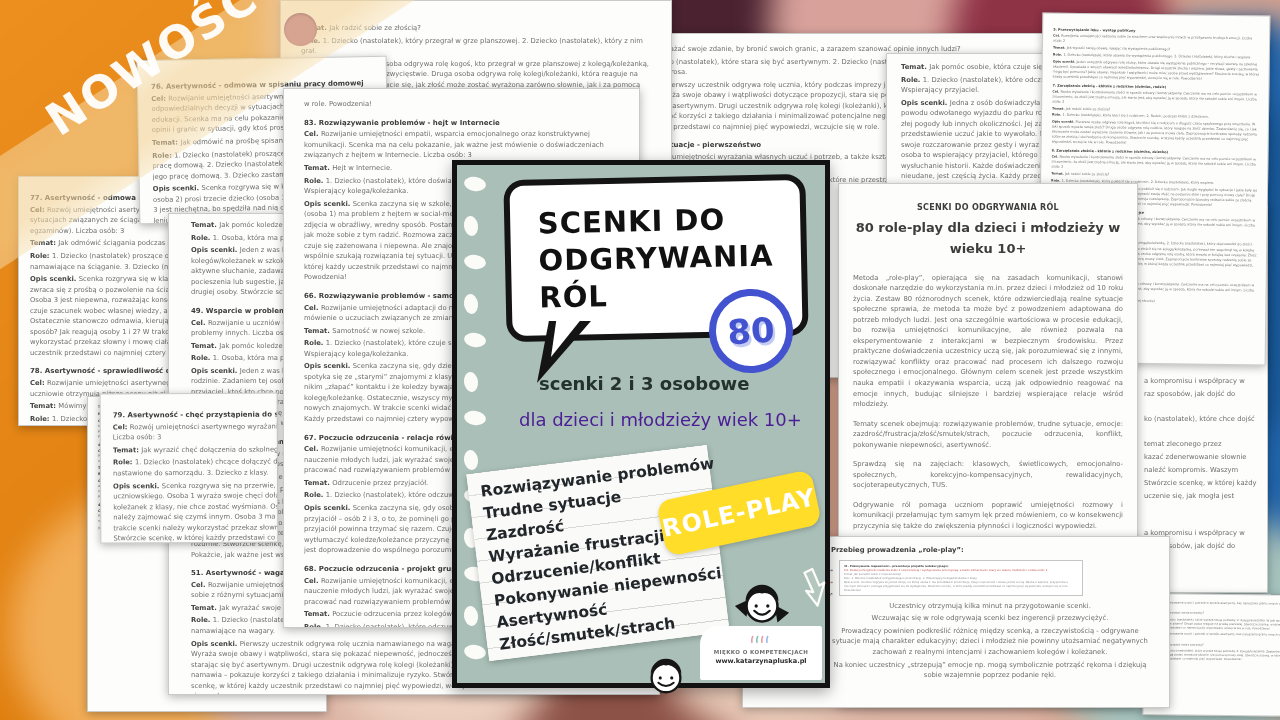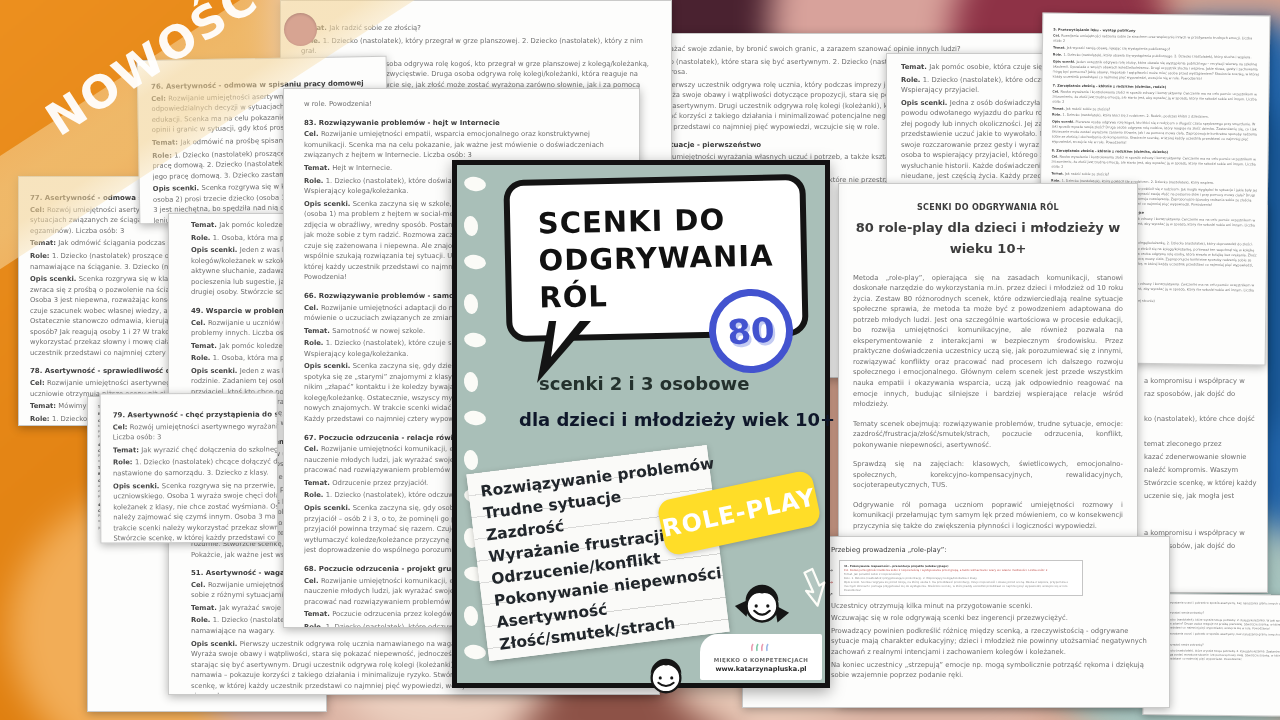--- a/index.html
+++ b/index.html
@@ -56,33 +56,33 @@
   .title-line{font-size:29px;line-height:37px;font-weight:bold;color:#111;letter-spacing:1px;}
   #tail-b{position:absolute;left:80px;top:156px;width:54px;height:62px;background:#141414;
           clip-path:polygon(22% 0,100% 0,0 100%);}
   #tail-w{position:absolute;left:94px;top:152px;width:32px;height:40px;background:#fff;
           clip-path:polygon(18% 0,100% 0,0 100%);}
   #badge{position:absolute;left:252px;top:124px;width:70px;height:70px;border-radius:50%;
          background:#fff;border:7px solid var(--badge-blue,#4353cf);display:flex;align-items:center;
          justify-content:center;font-size:34px;font-weight:bold;color:var(--badge-blue,#4353cf);
          text-shadow:2px 3px 0 #c3cbf2;transform:rotate(-4deg);}
   #sub1{position:absolute;left:62px;top:208px;font-size:18px;font-weight:bold;color:#24312d;white-space:nowrap;margin-left:20px;}
-  #sub2{position:absolute;left:62px;top:244px;font-size:18px;font-weight:bold;color:#0f172a;white-space:nowrap;}
+  #sub2{position:absolute;left:62px;top:244px;font-size:18px;font-weight:normal;color:#4c1d95;white-space:nowrap;}
   #note{position:absolute;left:20px;top:294px;width:242px;height:188px;transform:rotate(-7deg);
         background:repeating-linear-gradient(to bottom,#fafaf8 0 21px,rgba(120,120,120,.22) 21px 22px),
                    linear-gradient(135deg,#fbfbfa,#ebebe8);
         box-shadow:0 2px 6px rgba(0,0,0,.25);padding:8px 0 0 12px;box-sizing:border-box;}
   .note-item{font-size:15.5px;font-weight:bold;color:#21262b;line-height:22px;white-space:nowrap;}
   #banner{position:absolute;left:203px;top:320px;width:158px;height:56px;background:var(--banner-yellow,#ffdd28);
           border-radius:14px;transform:rotate(-12deg);display:flex;align-items:center;justify-content:center;
           font-size:24px;font-weight:bold;color:#fff;letter-spacing:1px;box-shadow:0 2px 5px rgba(0,0,0,.2);}
   #girl{position:absolute;left:276px;top:412px;}
   #boy{position:absolute;left:186px;top:486px;}
   #chalk-arrow{position:absolute;left:336px;top:402px;transform:rotate(-14deg);}
-  #logo-box{position:absolute;right:3px;bottom:3px;width:122px;height:46px;background:#fff;
+  #logo-box{position:absolute;right:3px;bottom:3px;width:122px;height:54px;background:#fff;
             border-radius:18px 2px 2px 2px;text-align:center;padding-top:3px;box-sizing:border-box;}
   #logo-line1{font-size:5.5px;letter-spacing:.4px;color:#6f6f6f;font-weight:bold;margin-top:1px;}
   #logo-line2{font-size:6.6px;font-weight:bold;color:#2e2e2e;margin-top:2px;}
 </style>
 </head>
 <body>
 
 <div id="stage">
 
   <div id="bg">
@@ -296,36 +296,36 @@
         <div class="para">Tematy scenek obejmują: rozwiązywanie problemów, trudne sytuacje, emocje: zazdrość/frustracja/złość/smutek/strach, poczucie odrzucenia, konflikt, pokonywanie niepewności, asertywność.</div>
         <div class="para">Sprawdzą się na zajęciach: klasowych, świetlicowych, emocjonalno-społecznych, korekcyjno-kompensacyjnych, rewalidacyjnych, socjoterapeutycznych, TUS.</div>
         <div class="para">Odgrywanie ról pomaga uczniom poprawić umiejętności rozmowy i komunikacji przełamując tym samym lęk przed mówieniem, co w konsekwencji przyczynia się także do zwiększenia płynności i logiczności wypowiedzi.</div>
         <div class="para">Metoda jest szczególnie korzystna dla nieśmiałych i introwertycznych, pomagając im przezwyciężyć barierę nieśmiałości.</div>
         <div class="para">Odgrywanie ról to przygotowanie uczniów do realnych sytuacji komunikacyjnych, budując ich pewność siebie.</div>
         <div class="para">Scenki rozwijają kreatywność i rozwój umiejętności krytycznego myślenia, umożliwiając uczestnikom adaptację do sytuacji.</div>
       </div>
   </div>
 
   <div class="page" style="left:742px;top:536px;width:428px;height:172px;padding:8px 14px 0 88px;z-index:7;box-sizing:border-box;">
-    <div style="font-weight:normal;color:#3c3c3c;">Przebieg prowadzenia „role-play”:</div>
+    <div style="font-weight:bold;color:#3c3c3c;">Przebieg prowadzenia „role-play”:</div>
     <div class="inset-wrap">
       <div class="arrow-labels">
           <div class="">dla prowadzącego →</div>
           <div class="">do rozpoczęcia →</div>
           <div class="">dla pozostałych ↗</div>
         </div>
       <div class="inset">
           <div class="sl b">31. Pokonywanie niepewności - prezentacja projektu (edukacyjnego)</div>
           <div class="sl r">Cel. Rozwój umiejętności radzenia sobie z niepewnością i występowania przed grupą, a także wzmacnianie wiary we własne możliwości. Liczba osób: 2</div>
           <div class="sl g">Temat. Jak poradzić sobie z niepewnością?</div>
           <div class="sl g">Role. 1. Dziecko (nastolatek) przygotowujące prezentację. 2. Wspierający kolega/koleżanka z klasy.</div>
           <div class="sl g">Opis scenki. Scenka rozgrywa się przed lekcją, na której osoba 1 ma przedstawić prezentację. Czuje niepewność i obawę przed oceną. Osoba 2 wspiera, przypomina o mocnych stronach i pomaga przygotować się do wystąpienia. Stwórzcie scenkę, w której każdy uczestnik przedstawi co najmniej pięć wypowiedzi, wczujcie się w role. Powodzenia!</div>
         </div>
     </div>
-    <div style="width:318px;">
+    <div style="width:318px;text-align:center;">
         <div class="pb">Uczestnicy otrzymują kilka minut na przygotowanie scenki.</div>
         <div class="pb">Wczuwając się w role odgrywają scenki bez ingerencji przezwyciężyć.</div>
         <div class="pb">Prowadzący powinien podkreślić różnicę między scenką, a rzeczywistością - odgrywane sytuacje mają charakter edukacyjny; dzieci i młodzież nie powinny utożsamiać negatywnych zachowań z realnymi intencjami i zachowaniem kolegów i koleżanek.</div>
         <div class="pb">Na koniec uczestnicy „strzepują” emocje np. mogą symbolicznie potrząść rękoma i dziękują sobie wzajemnie poprzez podanie ręki.</div>
       </div>
   </div>
 
   <div id="card">
     <div id="holes">
         <span class="hole" style="top: 12px;"></span>

